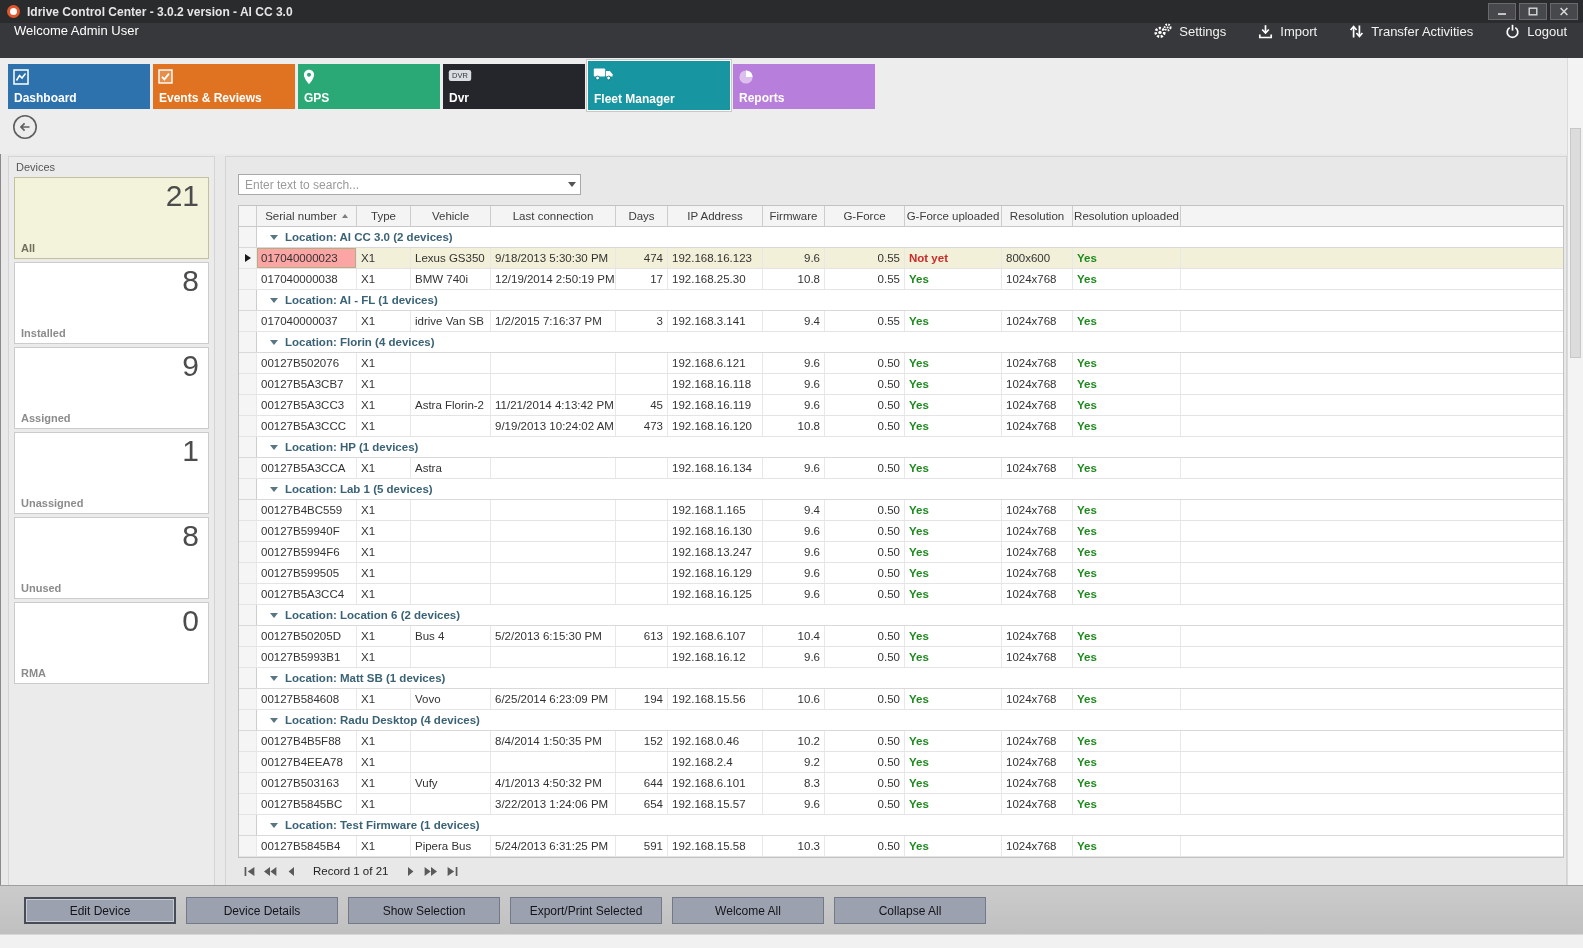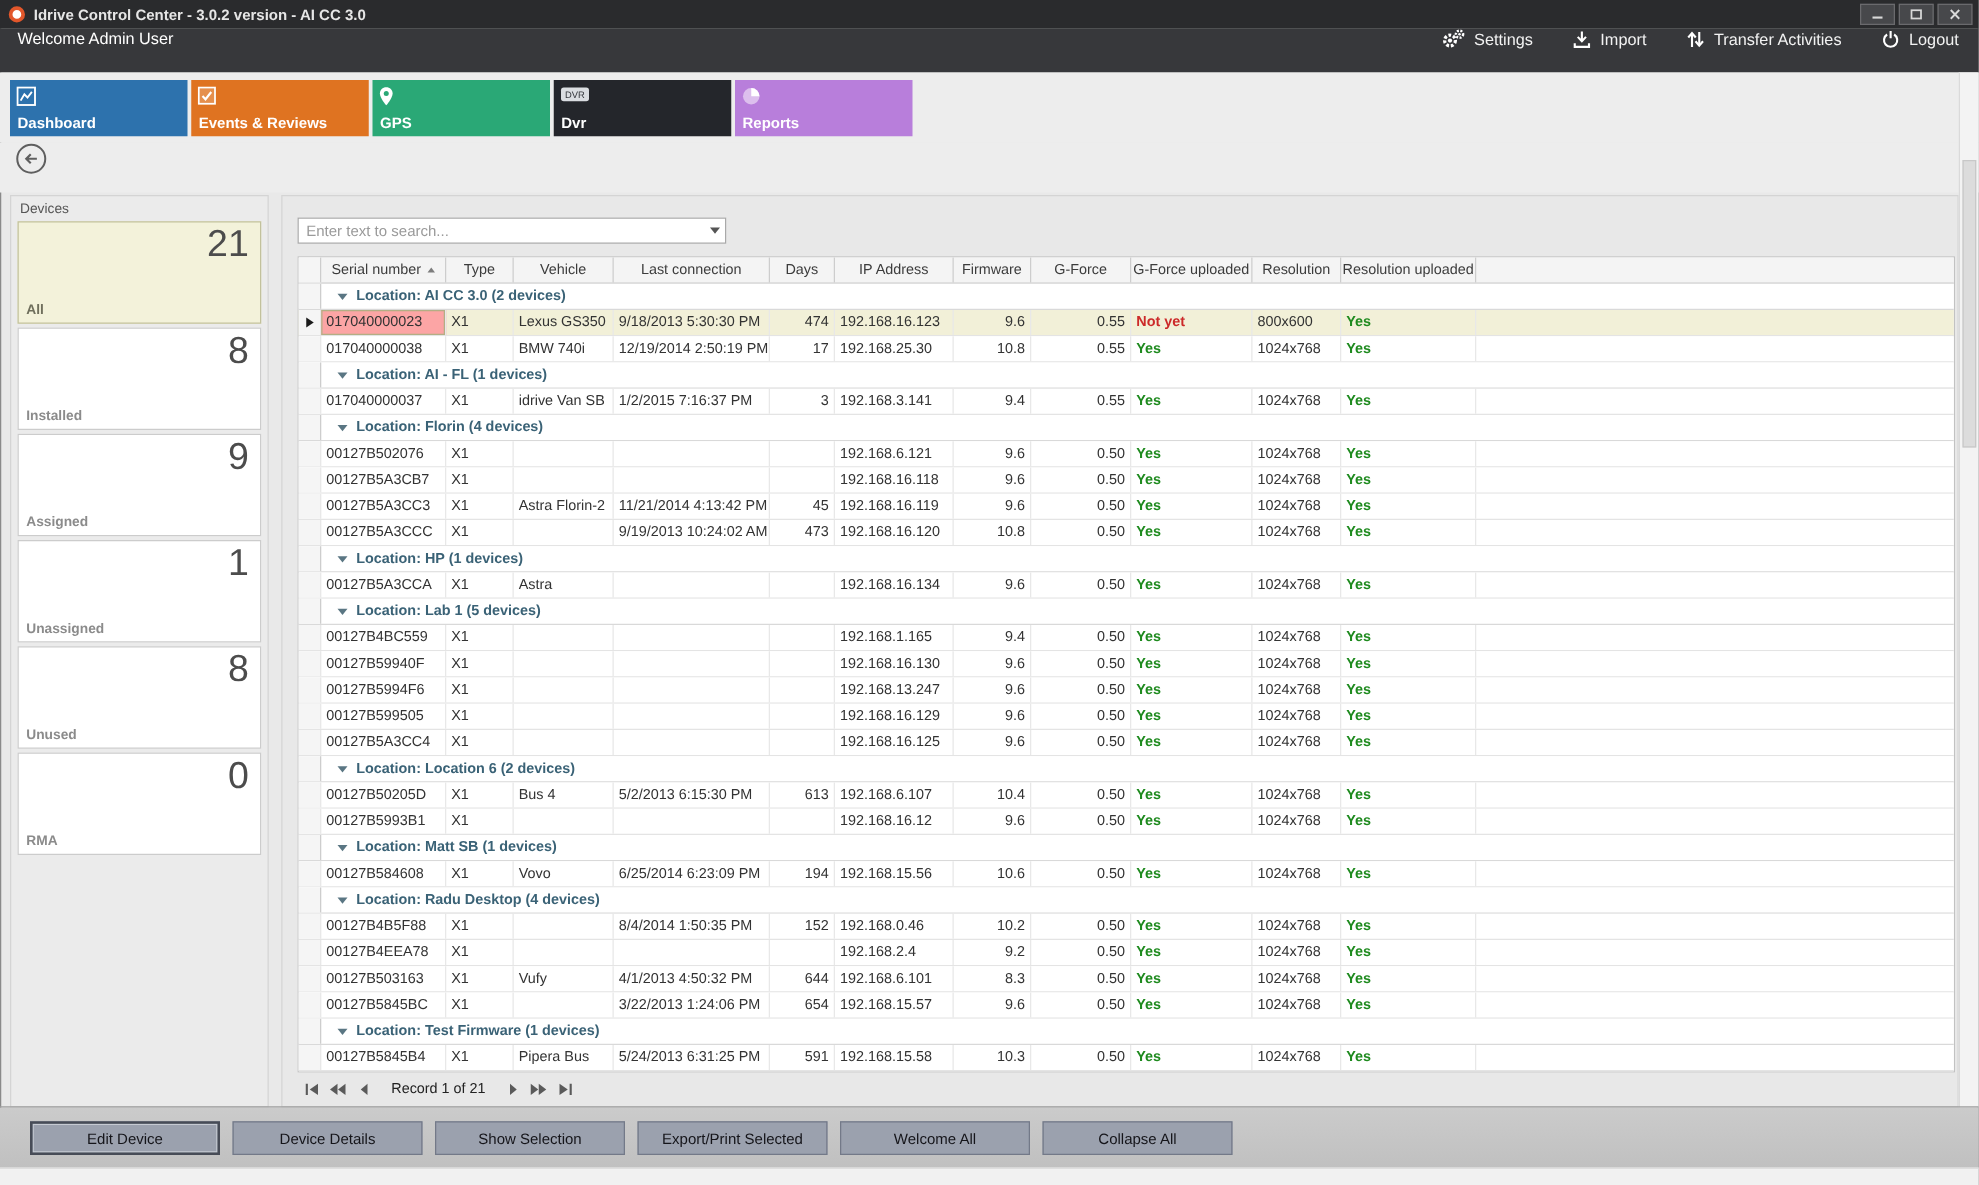--- a/index.html
+++ b/index.html
@@ -191,20 +191,31 @@
     </div>
     <div class="tab" style="background:#24262b">
       <span class="icn">
         <svg width="24" height="13" viewBox="0 0 24 13">
           <rect x="0.8" y="1" width="22.4" height="11" rx="2.2" fill="#dadde1"></rect>
           <text x="12" y="9.3" font-size="7.5" font-family="sans-serif" fill="#34373d" text-anchor="middle">DVR</text>
         </svg>
       </span>
       <span class="tab-label">Dvr</span>
     </div>
+    <div class="tab selected" style="background:#1795a0">
+      <span class="icn">
+        <svg width="21" height="15" viewBox="0 0 21 15">
+          <rect x="0.8" y="2.4" width="11.4" height="8" rx="1" fill="#fff"></rect>
+          <path d="M13 5 H16.8 L19.6 8.2 V10.4 H13 Z" fill="#fff"></path>
+          <circle cx="4.6" cy="12" r="1.9" fill="#fff" stroke="#117e87" stroke-width="1"></circle>
+          <circle cx="15.6" cy="12" r="1.9" fill="#fff" stroke="#117e87" stroke-width="1"></circle>
+        </svg>
+      </span>
+      <span class="tab-label">Fleet Manager</span>
+    </div>
     <div class="tab" style="background:#b87edb">
       <span class="icn">
         <svg width="16" height="16" viewBox="0 0 16 16">
           <circle cx="8" cy="8" r="6.6" fill="rgba(255,255,255,.5)"></circle>
           <path d="M8 8 L8 1.4 A6.6 6.6 0 0 1 14.6 8 Z" fill="#fff"></path>
         </svg>
       </span>
       <span class="tab-label">Reports</span>
     </div>
   </div>

